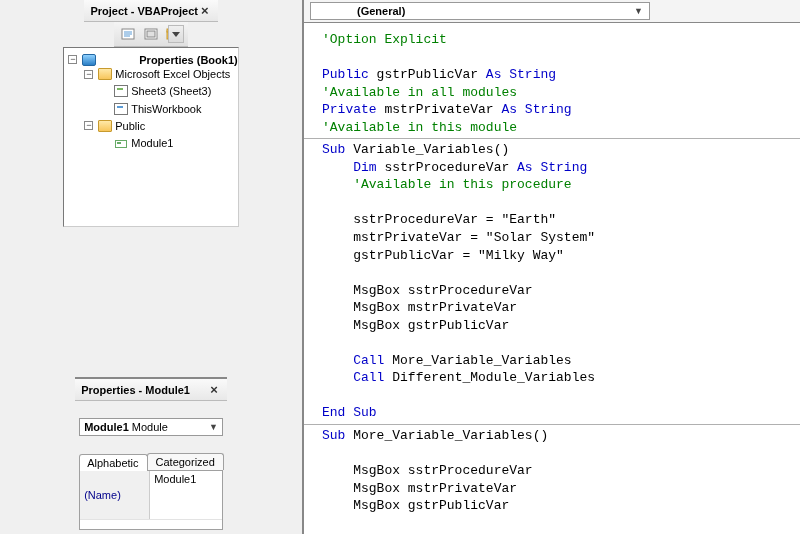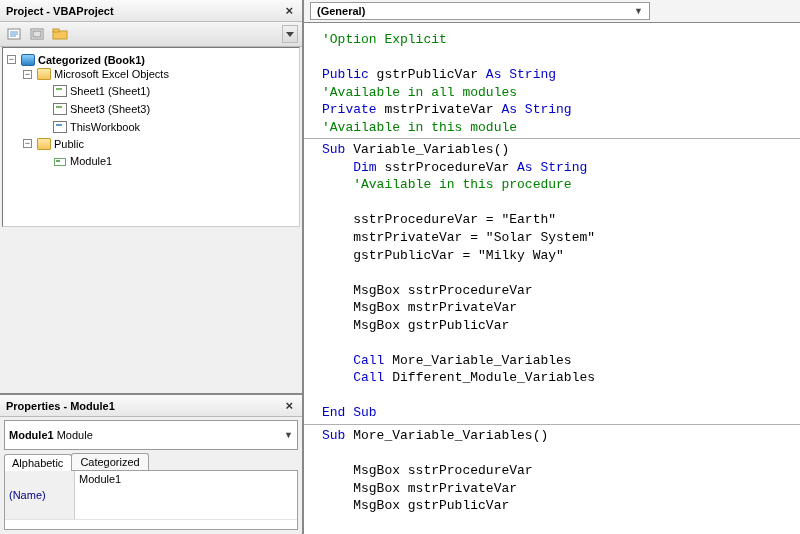--- a/index.html
+++ b/index.html
@@ -10,20 +10,21 @@
   width: 800px;
   height: 534px;
   overflow: hidden;
   display: flex;
 }
 .left-col {
   width: 304px;
   display: flex;
   flex-direction: column;
   border-right: 2px solid #888;
+  align-items: center;
 }
 .panel-title {
   background: linear-gradient(#fafafa, #e8e8e8);
   border-bottom: 1px solid #bbb;
   padding: 3px 6px;
   font-weight: bold;
   font-size: 11px;
   display: flex;
   align-items: center;
   justify-content: space-between;
@@ -92,33 +93,33 @@
 .ico-wb { background: #fff; border:1px solid #777; position:relative; }
 .ico-wb:before { content:""; position:absolute; left:2px; top:2px; width:6px; height:2px; background:#5b9bd5; }
 .ico-mod { width:14px;height:12px;display:inline-block;position:relative; }
 .ico-mod:before {
   content:""; position:absolute; left:1px; top:3px; width:10px;height:6px;
   background:#fff; border:1px solid #6a6;
 }
 .ico-mod:after {
   content:""; position:absolute; left:3px; top:5px; width:4px;height:2px;background:#6a6;
 }
-.bold { font-weight: bold; }
+.bold { font-weight: bold; margin-left: 40px; }
 
 .properties-panel {
   border-top: 2px solid #888;
   display: flex;
   flex-direction: column;
   flex: 0 0 auto;
 }
 .prop-combo {
-  margin: 3px 4px;
+  margin: 17px 4px;
   border: 1px solid #999;
   background: #fff;
-  padding: 8px 4px;
+  padding: 2px 4px;
   display: flex;
   justify-content: space-between;
   align-items: center;
   font-size: 11px;
 }
 .prop-combo .arrow { font-size: 9px; color: #444; }
 .tabs {
   display: flex;
   gap: 0;
   padding: 0 4px;
@@ -228,35 +229,30 @@
     </div>
   </div>
 
   <div class="tree-area">
     <div class="tree">
       <ul>
         <li>
           <span class="node">
             <span class="exp">−</span>
             <span class="ico ico-proj"></span>
-            <span class="bold">Categorized (Book1)</span>
+            <span class="bold">Properties (Book1)</span>
           </span>
           <ul>
             <li>
               <span class="node">
                 <span class="exp">−</span>
                 <span class="ico ico-folder"></span>
                 <span>Microsoft Excel Objects</span>
               </span>
               <ul>
-                <li><span class="node">
-                      <span class="noexp"></span>
-                      <span class="ico ico-sheet"></span>
-                      <span>Sheet1 (Sheet1)</span>
-                    </span></li>
                 <li><span class="node">
                       <span class="noexp"></span>
                       <span class="ico ico-sheet"></span>
                       <span>Sheet3 (Sheet3)</span>
                     </span></li>
                 <li><span class="node">
                       <span class="noexp"></span>
                       <span class="ico ico-wb"></span>
                       <span>ThisWorkbook</span>
                     </span></li>

